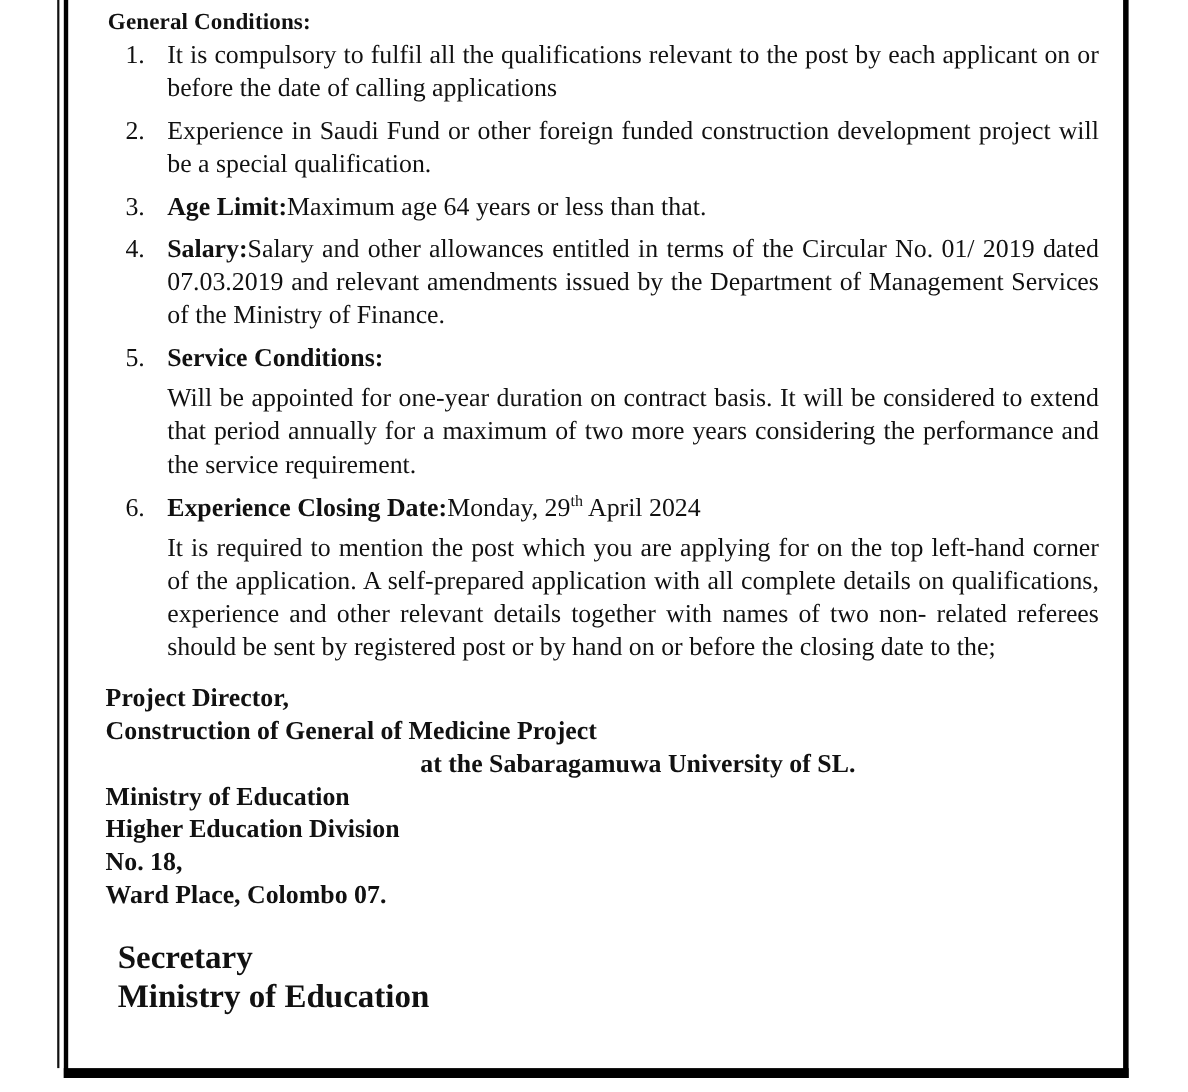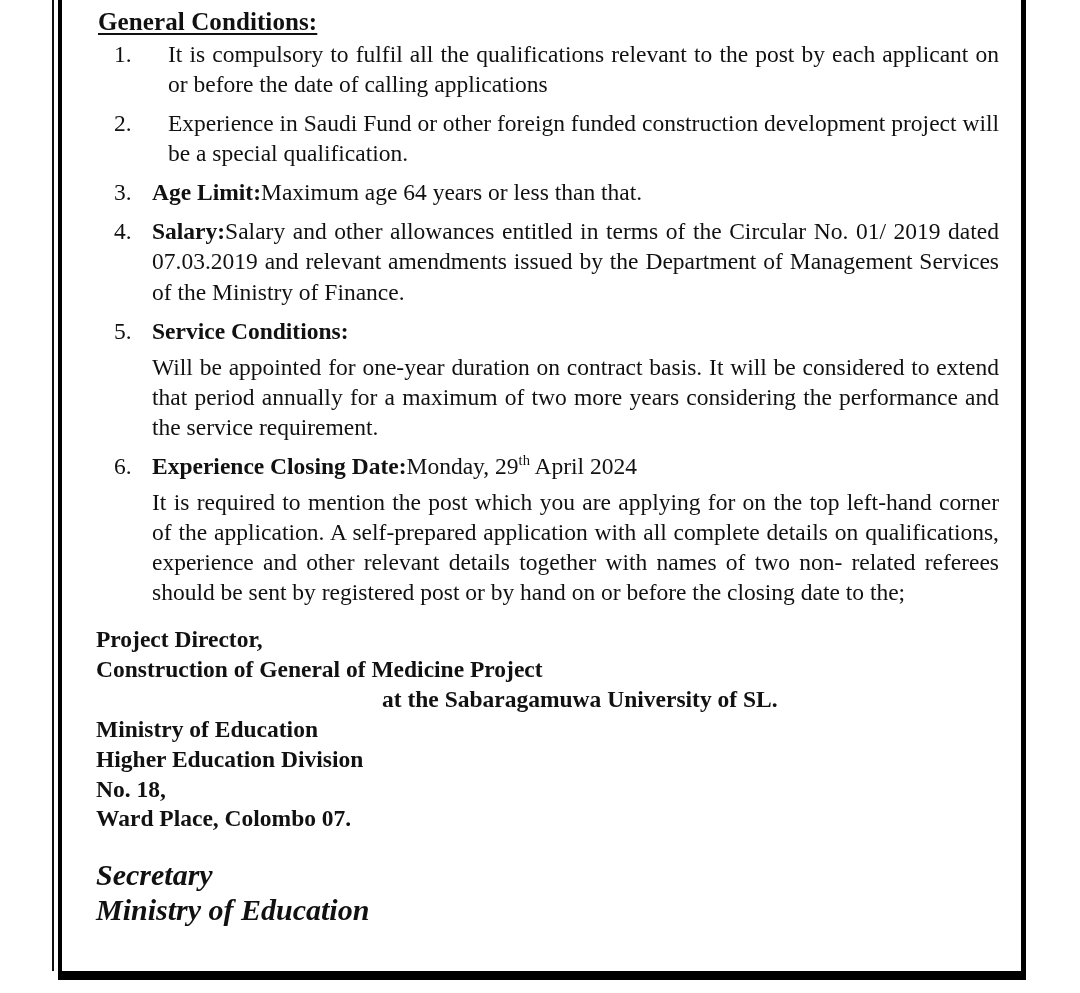--- a/index.html
+++ b/index.html
@@ -42,23 +42,22 @@
     left: 0;
     top: 0;
     right: 0;
     bottom: 0;
     padding: 14px 22px 0 28px;
     box-sizing: border-box;
   }
 
   .section-heading {
     font-weight: bold;
-    font-size: 25px;
+    font-size: 21px;
     line-height: 1.08;
-    text-decoration: underline;
     text-underline-offset: 3px;
     margin: 0 0 4px 8px;
     letter-spacing: .1px;
   }
 
   ol.conditions {
     list-style: none;
     margin: 0;
     padding: 0;
   }
@@ -78,21 +77,20 @@
     width: 34px;
     text-align: left;
     font-size: 23.5px;
   }
   ol.conditions > li .lead {
     font-weight: bold;
     text-align: right;
   }
   .item-body {
     display: block;
-    margin-left: 16px;
   }
   .sub-para {
     display: block;
     margin-top: 6px;
     text-align: justify;
   }
   .no-justify {
     text-align: left !important;
   }
   sup {
@@ -111,22 +109,21 @@
   .address-block .addr-line {
     display: block;
     white-space: pre;
   }
   .address-block .indented {
     padding-left: 286px;
   }
 
   .sign-block {
     margin-top: 24px;
-    margin-left: 6px;
-    font-style: italic;
+    margin-left: 17px;
   }
   .sign-block .sign-name {
     display: block;
     font-weight: bold;
     font-size: 30px;
     line-height: 1.16;
   }
   .sign-block .sign-org {
     display: block;
     font-weight: bold;

